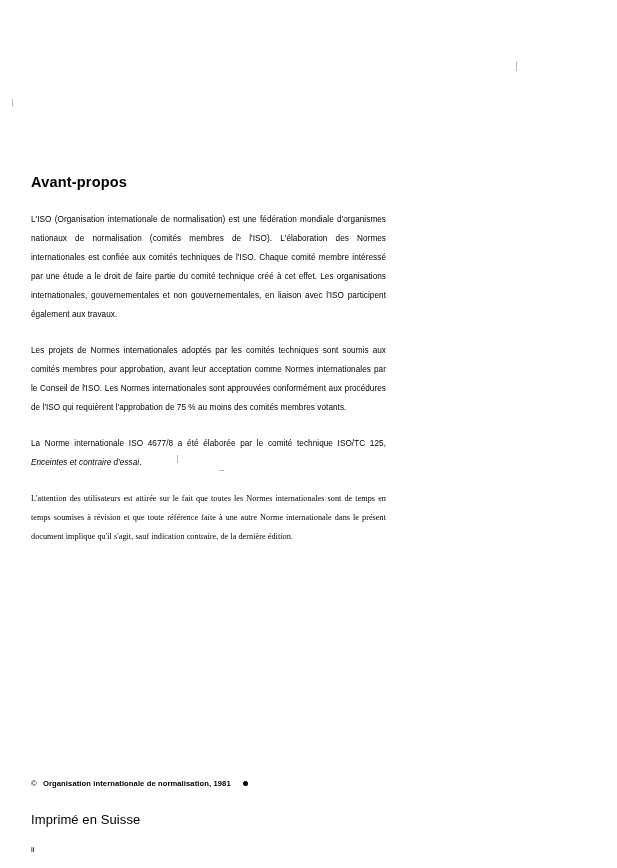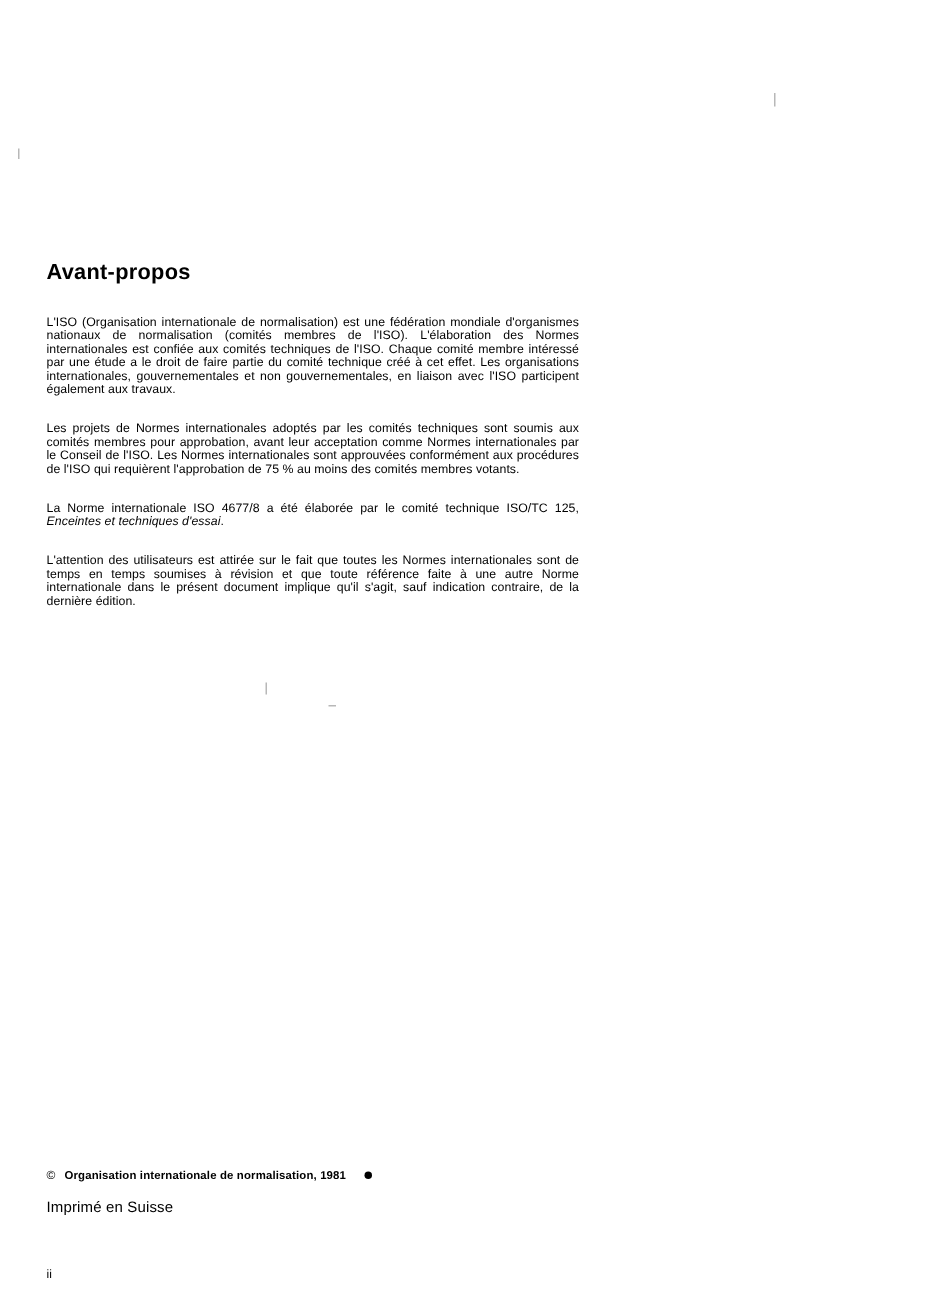--- a/index.html
+++ b/index.html
@@ -31,27 +31,28 @@
     width: 355px;
   }
   .heading {
     font-size: 14.5px;
     font-weight: bold;
     letter-spacing: 0.2px;
     margin: 0 0 20px 0;
   }
   .para {
     font-size: 8.2px;
-    line-height: 9px;
+    line-height: 19px;
     text-align: justify;
     margin: 11px 0 17px 0;
     letter-spacing: 0.05px;
   }
   .para:last-child {
     margin-bottom: 0;
+    font-family: Liberation Serif, serif;
   }
   .para .ital {
     font-style: italic;
   }
   .footer {
     position: absolute;
     left: 31px;
     top: 779px;
     width: 400px;
   }
@@ -69,22 +70,22 @@
   }
   .bullet-dot {
     display: inline-block;
     width: 5px;
     height: 5px;
     background: #000;
     border-radius: 50%;
     margin-left: 6px;
   }
   .printed {
-    font-size: 10px;
-    margin-top: 12px;
+    font-size: 13px;
+    margin-top: 24px;
     letter-spacing: 0.1px;
   }
   .folio {
     position: absolute;
     left: 31px;
     top: 845px;
     font-size: 8px;
   }
   .speck {
     position: absolute;
@@ -101,21 +102,21 @@
   <div class="speck" style="left:177px; top:455px; width:1px; height:8px;"></div>
   <div class="speck" style="left:219px; top:470px; width:5px; height:1px;"></div>
 
   <div class="content">
     <h1 class="heading">Avant-propos</h1>
 
     <p class="para">L'ISO (Organisation internationale de normalisation) est une fédération mondiale d'organismes nationaux de normalisation (comités membres de l'ISO). L'élaboration des Normes internationales est confiée aux comités techniques de l'ISO. Chaque comité membre intéressé par une étude a le droit de faire partie du comité technique créé à cet effet. Les organisations internationales, gouvernementales et non gouvernementales, en liaison avec l'ISO participent également aux travaux.</p>
 
     <p class="para">Les projets de Normes internationales adoptés par les comités techniques sont soumis aux comités membres pour approbation, avant leur acceptation comme Normes internationales par le Conseil de l'ISO. Les Normes internationales sont approuvées conformément aux procédures de l'ISO qui requièrent l'approbation de 75 % au moins des comités membres votants.</p>
 
-    <p class="para"><span>La Norme internationale ISO 4677/8 a été élaborée par le comité technique ISO/TC 125, </span><span class="ital">Enceintes et techniques d'essai</span><span>.</span></p>
+    <p class="para"><span>La Norme internationale ISO 4677/8 a été élaborée par le comité technique ISO/TC 125, </span><span class="ital">Enceintes et contraire d'essai</span><span>.</span></p>
 
     <p class="para">L'attention des utilisateurs est attirée sur le fait que toutes les Normes internationales sont de temps en temps soumises à révision et que toute référence faite à une autre Norme internationale dans le présent document implique qu'il s'agit, sauf indication contraire, de la dernière édition.</p>
   </div>
 
   <div class="footer">
     <div class="copyright-line">
       <span class="copyright-sym">©</span>
       <span>Organisation internationale de normalisation, 1981</span>
       <span class="bullet-dot"></span>
     </div>

